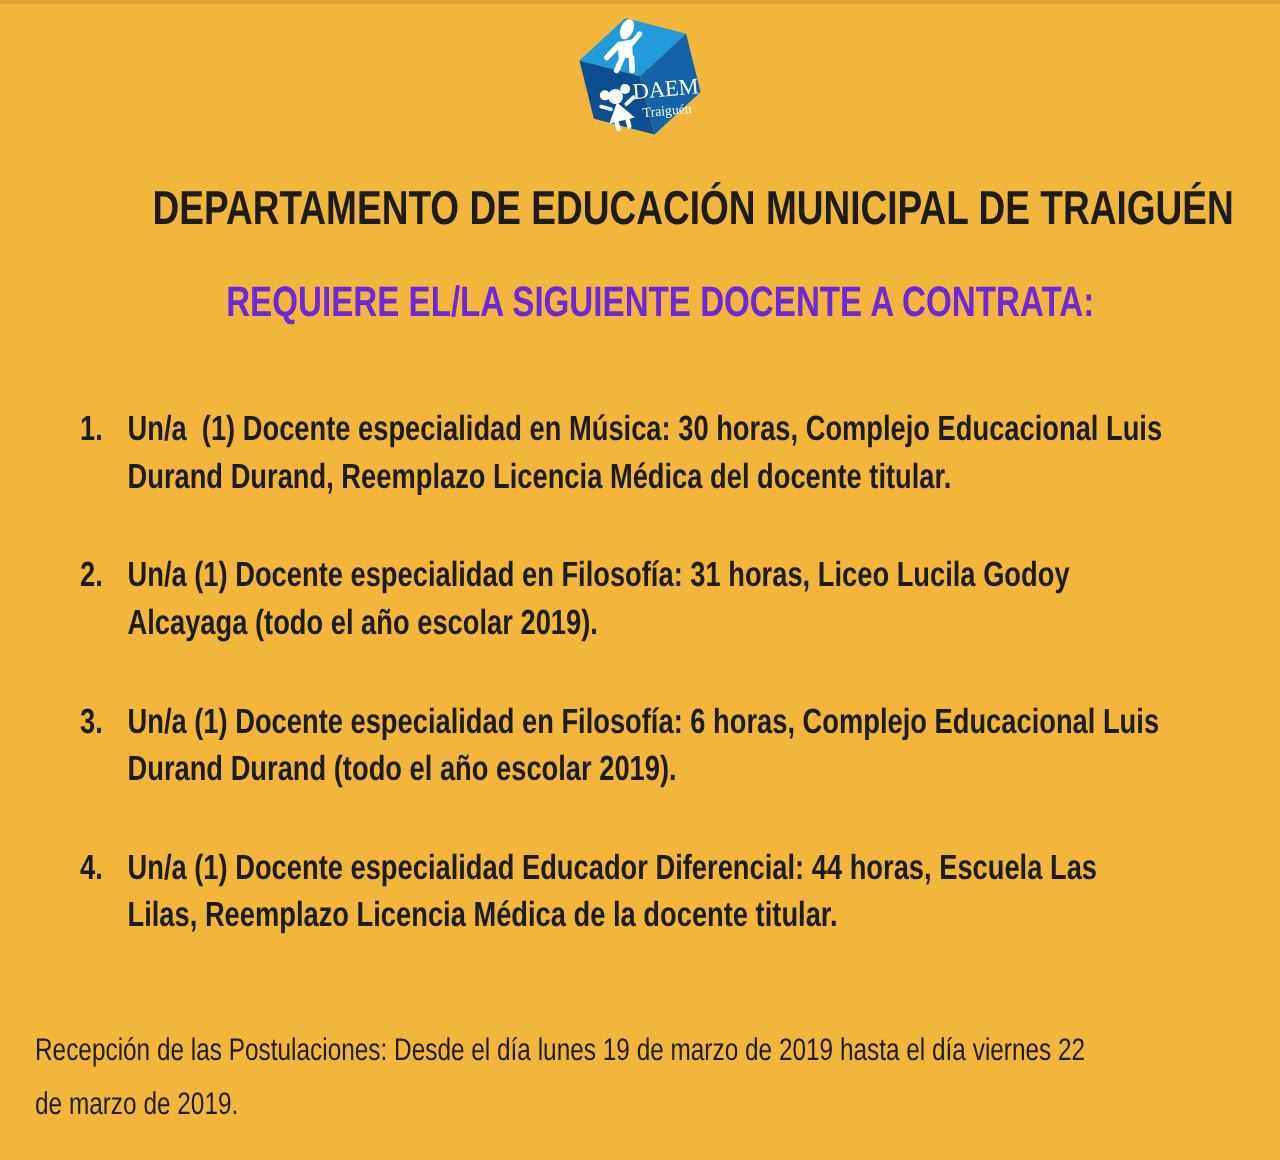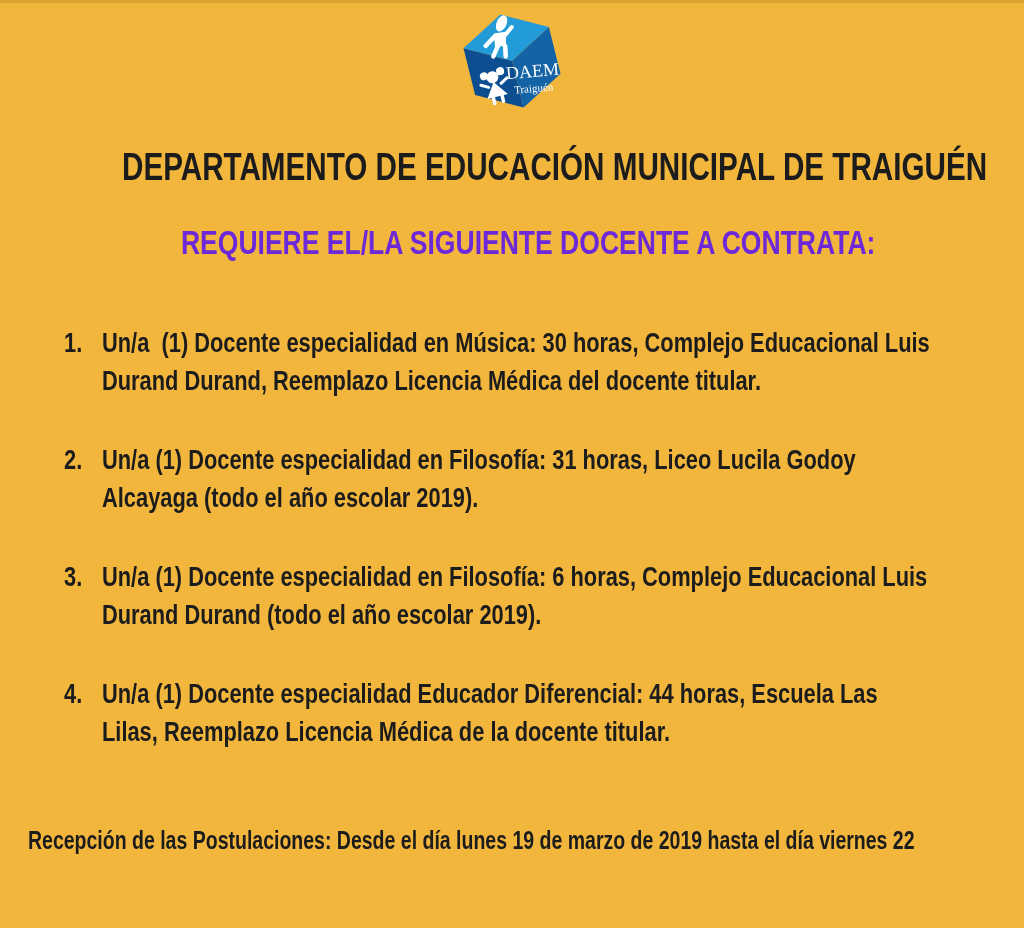--- a/index.html
+++ b/index.html
@@ -81,21 +81,21 @@
   .vline {
     height: 38px;
     line-height: 38px;
   }
   .footer {
     position: absolute;
     top: 819px;
     left: 28px;
     right: 0;
     font-size: 25px;
-    font-weight: bold;
+    font-weight: normal;
   }
   .fline {
     height: 43px;
     line-height: 43px;
   }
   svg text { font-family: "Liberation Serif", serif; }
 </style>
 </head>
 <body>
 
@@ -165,15 +165,16 @@
       <span class="num"><span class="cond">4.</span></span>
       <div class="lines">
         <div class="vline"><span class="cond">Un/a (1) Docente especialidad Educador Diferencial: 44 horas, Escuela Las</span></div>
         <div class="vline"><span class="cond">Lilas, Reemplazo Licencia Médica de la docente titular.</span></div>
       </div>
     </li>
   </ol>
 
   <div class="footer">
     <div class="fline"><span class="cond">Recepción de las Postulaciones: Desde el día lunes 19 de marzo de 2019 hasta el día viernes 22</span></div>
+    <div class="fline"><span class="cond">de marzo de 2019.</span></div>
   </div>
 
 </div>
 
 </body></html>

